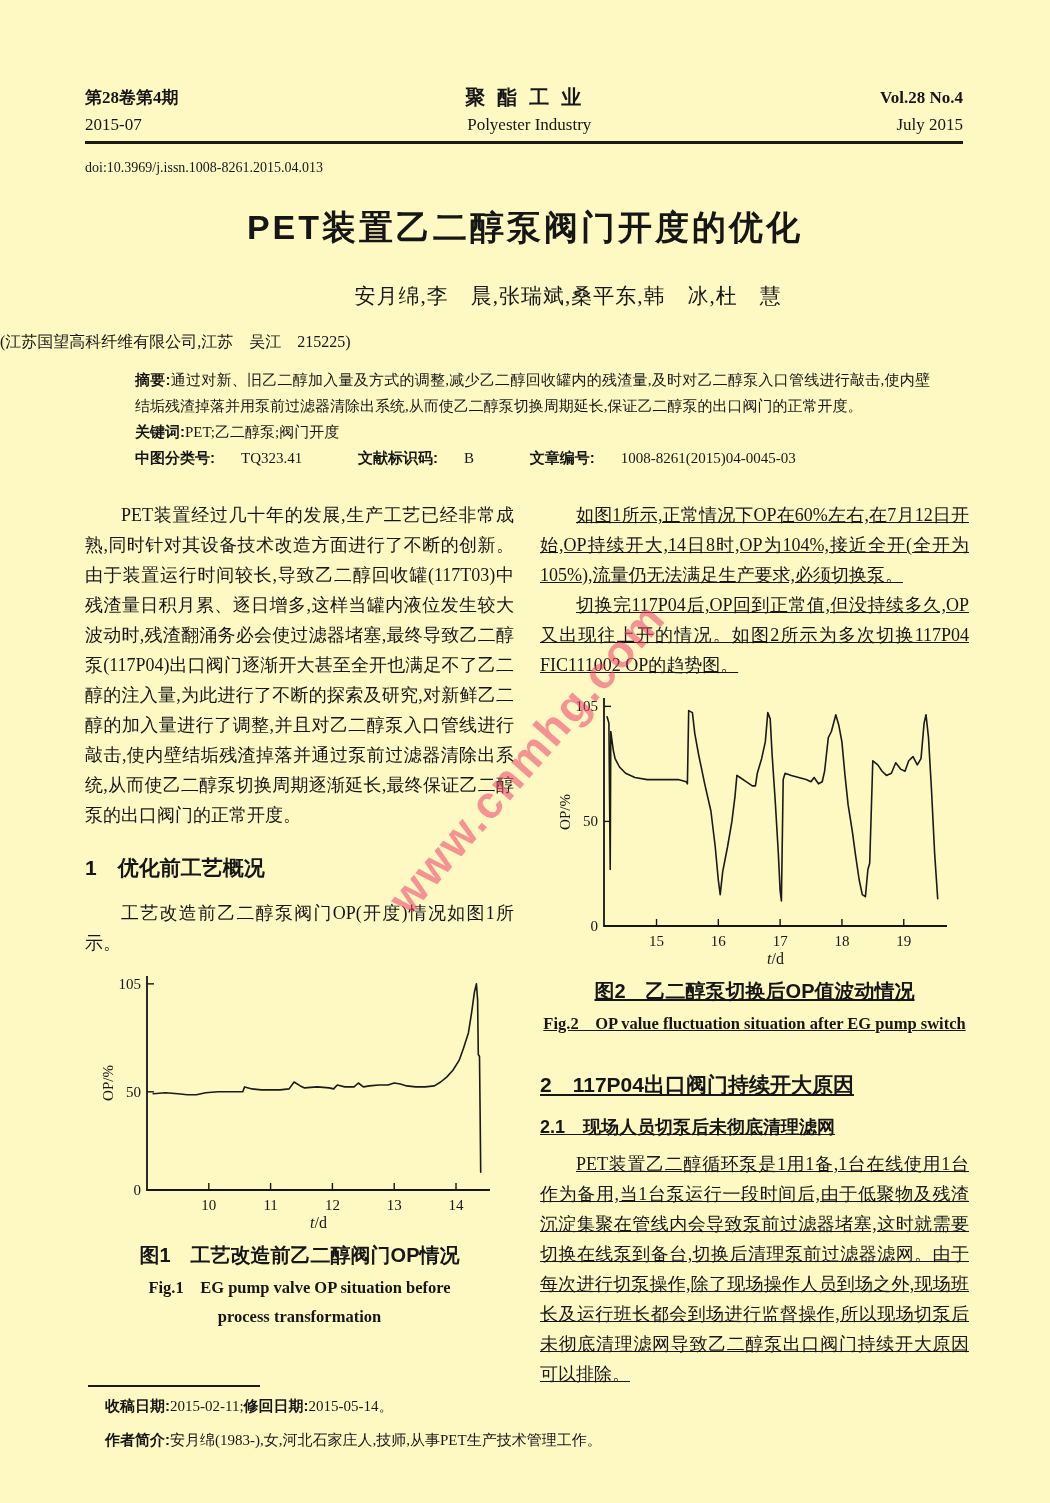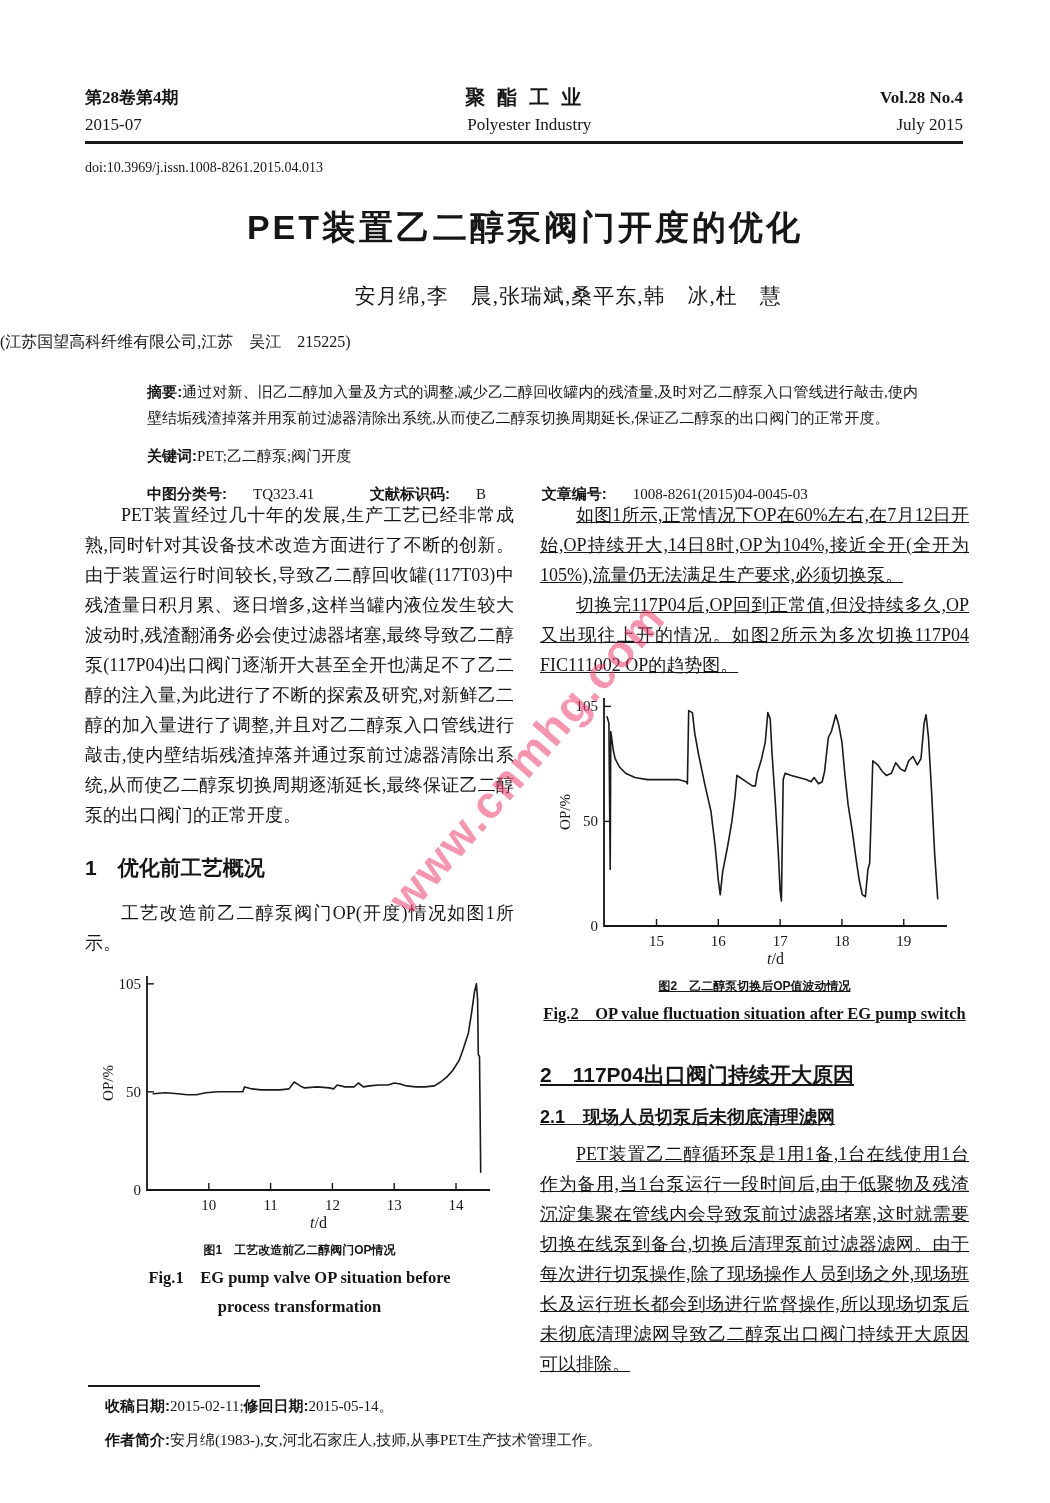--- a/index.html
+++ b/index.html
@@ -1,17 +1,17 @@
 <!DOCTYPE html>
 <html><head>
 <meta charset="utf-8">
 <style>
   html,body{margin:0;padding:0;background:#9a9a9a;}
   .page{
-    position:relative;width:1050px;height:1503px;background:#ffffff;
+    position:relative;width:1050px;height:1503px;background:#fef9c3;
     margin:0 auto;overflow:hidden;color:#161616;
     font-family:"Liberation Serif","DejaVu Serif",serif;
   }
   
   .hdr{position:absolute;left:85px;top:84px;width:878px;display:flex;justify-content:space-between;align-items:flex-start;}
   .hdr .cell{line-height:27px;font-size:17px;}
   .hdr .c-left{text-align:left;}
   .hdr .c-center{text-align:center;}
   .hdr .c-right{text-align:right;}
   .journal-cn{font-size:20px;font-weight:700;letter-spacing:12px;}
@@ -19,33 +19,33 @@
   .hdr-rule{position:absolute;left:85px;top:141px;width:878px;height:3px;background:#1a1a1a;}
   .doi{position:absolute;left:85px;top:160px;font-size:14px;}
   
   .title{position:absolute;left:0;top:205px;width:100%;text-align:center;
     font-family:"Liberation Sans","DejaVu Sans",sans-serif;
     font-size:34px;font-weight:700;letter-spacing:3px;margin:0;}
   .authors{position:absolute;left:0;top:282px;width:100%;text-align:center;font-size:21px;letter-spacing:1px;padding-left:43px;}
   .affil{position:absolute;left:0;top:332px;width:100%;text-align:left;font-size:16px;}
   
   .abs{position:absolute;left:135px;top:367px;width:795px;font-size:15px;line-height:26px;text-align:justify;}
-  .abs p{margin:12px;}
+  .abs p{margin:0;}
   .abs .meta-line span{margin-right:26px;}
   .lbl{font-family:"Liberation Sans","DejaVu Sans",sans-serif;font-weight:700;}
   
   .col{position:absolute;top:500px;width:429px;}
   .col-left{left:85px;}
   .col-right{left:540px;text-decoration:underline;}
   .body-p{font-size:18px;line-height:30px;text-align:justify;text-indent:2em;margin:0;}
   h2.sec{font-family:"Liberation Sans","DejaVu Sans",sans-serif;font-size:21px;font-weight:700;margin:0 0 16px 0;}
   h3.sec{font-family:"Liberation Sans","DejaVu Sans",sans-serif;font-size:18px;font-weight:700;margin:0 0 10px 0;}
   .chart-wrap{margin-top:6px;}
   svg text{font-family:"Liberation Serif","DejaVu Serif",serif;fill:#161616;}
-  .cap-zh{font-family:"Liberation Sans","DejaVu Sans",sans-serif;font-size:12px;font-weight:700;text-align:center;margin:2px 0 0 0;}
+  .cap-zh{font-family:"Liberation Sans","DejaVu Sans",sans-serif;font-size:20px;font-weight:700;text-align:center;margin:2px 0 0 0;}
   .cap-en{font-size:16.5px;font-weight:700;text-align:center;margin:8px 0 0 0;}
   
   .watermark{position:absolute;left:312px;top:732px;width:430px;text-align:center;
     transform:rotate(-49deg);font-family:"Liberation Sans","DejaVu Sans",sans-serif;
     font-size:45px;font-weight:700;letter-spacing:2px;color:rgba(238,62,105,0.55);
     pointer-events:none;z-index:6;}
   
   .foot-rule{position:absolute;left:88px;top:1385px;width:172px;height:2px;background:#1a1a1a;}
   .footnote{position:absolute;left:105px;font-size:15px;}
   .fn1{top:1397px;}

